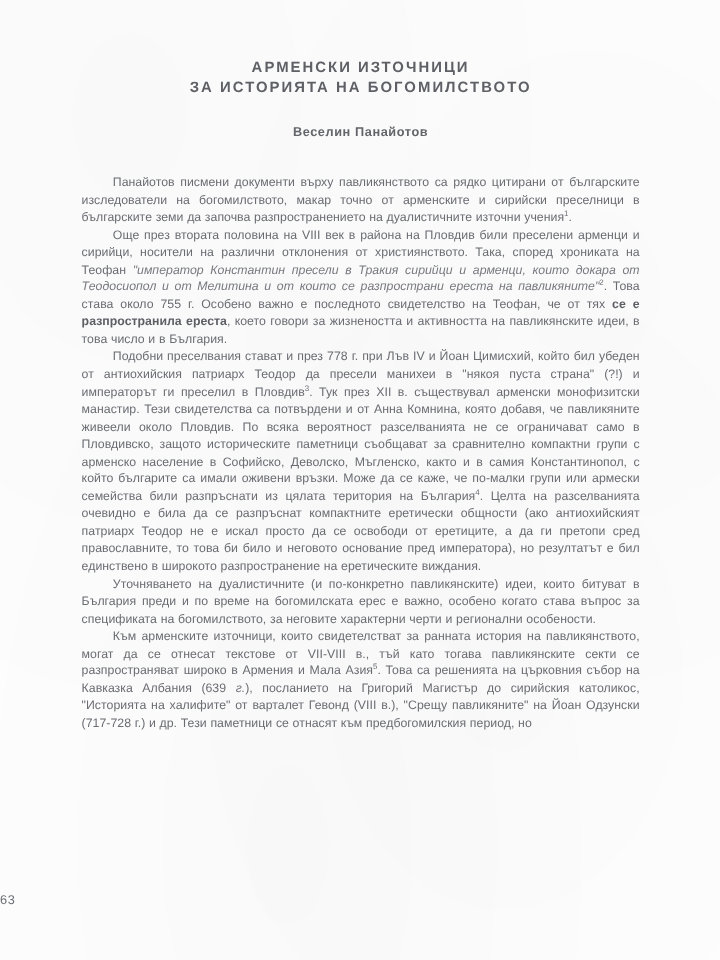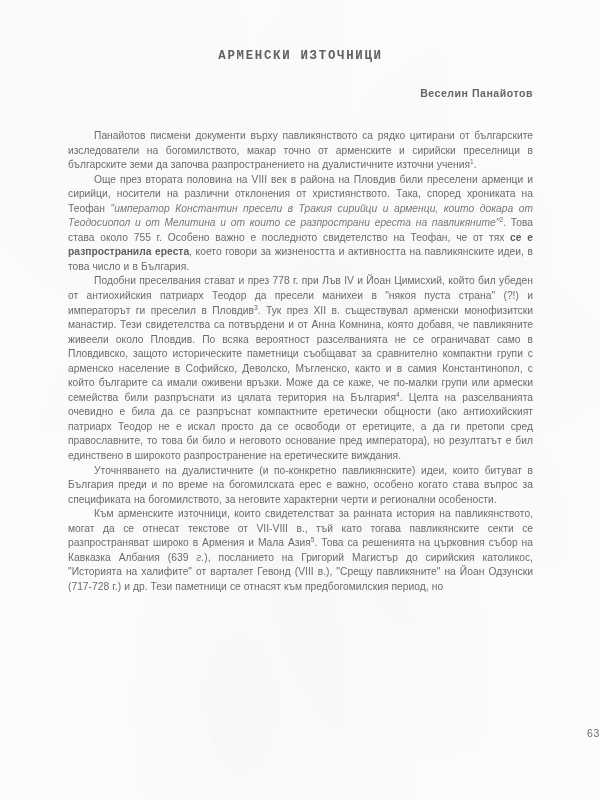--- a/index.html
+++ b/index.html
@@ -38,34 +38,33 @@
   .content {
     position: absolute;
     left: 68px;
     top: 0;
     width: 465px;
   }
 
   .title-block {
     margin-top: 48px;
     text-align: center;
-    font-family: Liberation Mono, monospace;
   }
   .title-line {
     font-size: 12.4px;
     font-weight: bold;
     letter-spacing: 1.7px;
     color: #5e6066;
     line-height: 17px;
     white-space: nowrap;
   }
 
   .author {
     margin-top: 22px;
-    text-align: right;
+    text-align: center;
     font-size: 10.6px;
     font-weight: bold;
     letter-spacing: 0.5px;
     color: #63656b;
   }
 
   .body-block {
     margin-top: 30px;
   }
 
@@ -98,38 +97,39 @@
     font-size: 6.6px;
     vertical-align: super;
     line-height: 0;
     color: #6a6c72;
   }
 
   .folio {
     position: absolute;
     left: 0;
     right: 0;
-    top: 727px;
-    text-align: right;
+    top: 744px;
+    text-align: left;
     font-size: 10.6px;
     font-weight: normal;
     color: #6b6d73;
     letter-spacing: 0.6px;
   }
 </style>
 </head>
 <body>
 
 <div class="page">
   <div class="paper-noise"></div>
 
   <div class="content">
 
     <div class="title-block">
       <div class="title-line">АРМЕНСКИ  ИЗТОЧНИЦИ</div>
+      <div class="title-line">ЗА  ИСТОРИЯТА  НА  БОГОМИЛСТВОТО</div>
     </div>
 
     <div class="author">Веселин Панайотов</div>
 
     <div class="body-block">
       <p class="para"><span>Панайотов писмени документи върху павликянството са рядко цитирани от българските изследователи на богомилството, макар точно от арменските и сирийски преселници в българските земи да започва разпространението на дуалистичните източни учения</span><sup class="fn">1</sup><span>.</span></p>
       <p class="para gap"><span>Още през втората половина на VIII век в района на Пловдив били преселени арменци и сирийци, носители на различни отклонения от християнството. Така, според хрониката на Теофан </span><span class="it">"император Константин пресели в Тракия сирийци и арменци, които докара от Теодосиопол и от Мелитина и от които се разпространи ереста на павликяните"</span><sup class="fn">2</sup><span>. Това става около 755 г. Особено важно е последното свидетелство на Теофан, че от тях </span><span class="bd">се е разпространила ереста</span><span>, което говори за жизнеността и активността на павликянските идеи, в това число и в България.</span></p>
       <p class="para gap"><span>Подобни преселвания стават и през 778 г. при Лъв IV и Йоан Цимисхий, който бил убеден от антиохийския патриарх Теодор да пресели манихеи в "някоя пуста страна" (?!) и императорът ги преселил в Пловдив</span><sup class="fn">3</sup><span>. Тук през XII в. съществувал арменски монофизитски манастир. Тези свидетелства са потвърдени и от Анна Комнина, която добавя, че павликяните живеели около Пловдив. По всяка вероятност разселванията не се ограничават само в Пловдивско, защото историческите паметници съобщават за сравнително компактни групи с арменско население в Софийско, Деволско, Мъгленско, както и в самия Константинопол, с който българите са имали оживени връзки. Може да се каже, че по-малки групи или армески семейства били разпръснати из цялата територия на България</span><sup class="fn">4</sup><span>. Целта на разселванията очевидно е била да се разпръснат компактните еретически общности (ако антиохийският патриарх Теодор не е искал просто да се освободи от еретиците, а да ги претопи сред православните, то това би било и неговото основание пред императора), но резултатът е бил единствено в широкото разпространение на еретическите виждания.</span></p>
       <p class="para gap"><span>Уточняването на дуалистичните (и по-конкретно павликянските) идеи, които битуват в България преди и по време на богомилската ерес е важно, особено когато става въпрос за спецификата на богомилството, за неговите характерни черти и регионални особености.</span></p>
       <p class="para gap"><span>Към арменските източници, които свидетелстват за ранната история на павликянството, могат да се отнесат текстове от VII-VIII в., тъй като тогава павликянските секти се разпространяват широко в Армения и Мала Азия</span><sup class="fn">5</sup><span>. Това са решенията на църковния събор на Кавказка Албания (639 </span><span class="it">г.</span><span>), посланието на Григорий Магистър до сирийския католикос, "Историята на халифите" от варталет Гевонд (VIII в.), "Срещу павликяните" на Йоан Одзунски (717-728 г.) и др. Тези паметници се отнасят към предбогомилския период, но</span></p>

